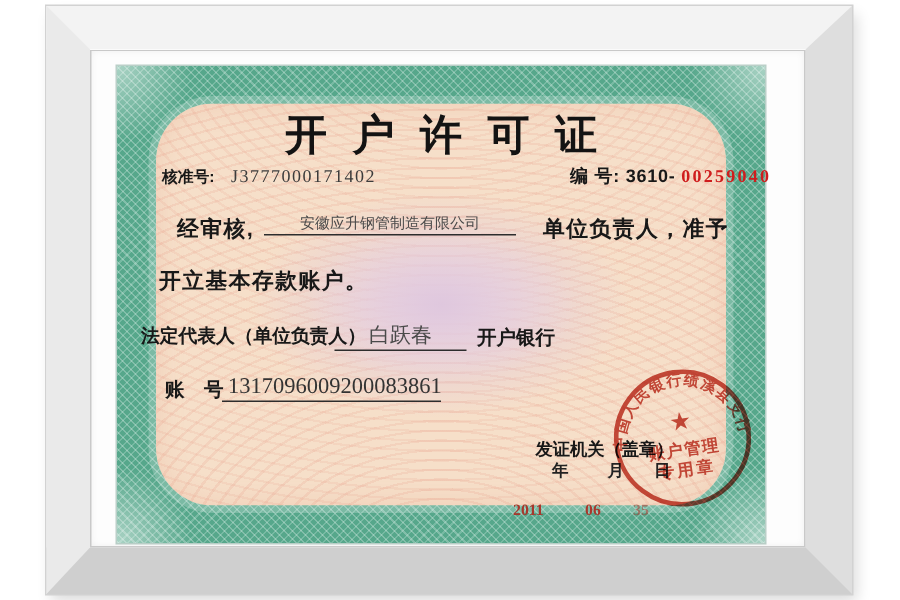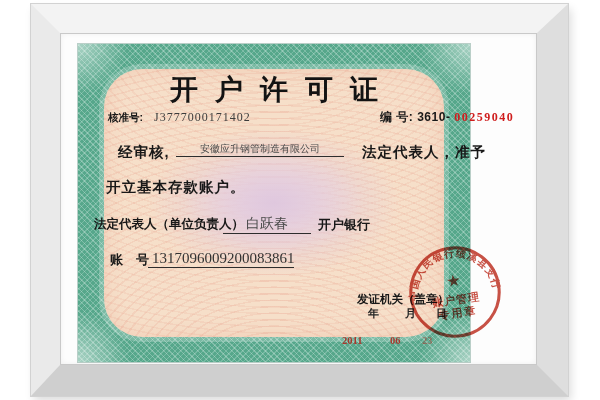--- a/index.html
+++ b/index.html
@@ -14,21 +14,21 @@
     background:#fdfdfd;
     box-shadow:0 0 0 1px #d2d2d2, 3px 5px 9px rgba(0,0,0,.14);
   }
   .mat {
     position:absolute; inset:0; background:#fdfdfd;
     box-shadow: inset 0 0 0 1px #c9c9c9, inset 0 0 6px rgba(0,0,0,.08);
   }
 
   
   .cert {
-    position:absolute; left:78px; top:44px; width:392px; height:318px;
+    position:absolute; left:78px; top:44px; width:432px; height:318px;
     background-color:#56a78b;
     background-image:
       radial-gradient(circle 70px at 0 0,       rgba(255,255,255,.50), rgba(255,255,255,0) 72%),
       radial-gradient(circle 70px at 100% 0,    rgba(255,255,255,.50), rgba(255,255,255,0) 72%),
       radial-gradient(circle 70px at 0 100%,    rgba(255,255,255,.50), rgba(255,255,255,0) 72%),
       radial-gradient(circle 70px at 100% 100%, rgba(255,255,255,.50), rgba(255,255,255,0) 72%),
       repeating-linear-gradient( 45deg, rgba(255,255,255,.26) 0 1px, rgba(255,255,255,0) 1px 4px),
       repeating-linear-gradient(-45deg, rgba(235,255,247,.22) 0 1px, rgba(255,255,255,0) 1px 4px);
     box-shadow:0 0 0 1px rgba(60,120,100,.35);
   }
@@ -90,36 +90,36 @@
     <span class="abs approval-val serif" style="left:76px; top:66px;">J3777000171402</span>
 
     <span class="abs serial-wrap" style="left:302px; top:65px;">
       <span>编 号:</span>
       <span>3610-</span>
       <span class="serial-red serif">00259040</span>
     </span>
 
     <span class="abs lab-lg" style="left:40px; top:99px;">经审核,</span>
     <span class="abs fill" style="left:98px; top:98px; width:168px; font-size:10px;">安徽应升钢管制造有限公司</span>
-    <span class="abs lab-lg" style="left:284px; top:99px;">法定代表人，准予</span>
+    <span class="abs lab-lg" style="left:284px; top:99px;">单位负责人，准予</span>
     <span class="abs lab-lg" style="left:28px; top:134px;">开立基本存款账户。</span>
 
     <span class="abs lab-md" style="left:16px; top:172px;">法定代表人（单位负责人）</span>
     <span class="abs fill" style="left:145px; top:171px; width:88px; font-size:14px;">白跃春</span>
     <span class="abs lab-md" style="left:240px; top:172px; font-size:13px;">开户银行</span>
 
     <span class="abs lab-md" style="left:32px; top:207px; font-size:13px;">账　号</span>
     <span class="abs fill" style="left:70px; top:206px; width:146px; font-size:15px; text-align:left; padding-left:4px; color:#333;">1317096009200083861</span>
 
     <span class="abs issuer" style="left:279px; top:248px;">发证机关（盖章）</span>
     <span class="abs date-num" style="left:264px; top:254px;">2011</span>
     <span class="abs date-lab" style="left:290px; top:262px;">年</span>
     <span class="abs date-num" style="left:312px; top:254px;">06</span>
     <span class="abs date-lab" style="left:327px; top:262px;">月</span>
-    <span class="abs date-num" style="left:344px; top:254px; opacity:.55;">23</span>
+    <span class="abs date-num" style="left:344px; top:254px; opacity:.55;">35</span>
     <span class="abs date-lab" style="left:358px; top:262px;">日</span>
 
     <svg class="seal" viewBox="0 0 100 100">
       <circle cx="50" cy="50" r="46" fill="none" stroke="#c23a2c" stroke-width="3.2"></circle>
       <defs>
         <path id="ringArc" d="M 11,62 A 40,40 0 1 1 89,62" fill="none"></path>
       </defs>
       <text font-size="10.5" fill="#c23a2c" font-weight="bold" letter-spacing="1">
         <textPath href="#ringArc" startOffset="50%" text-anchor="middle">中国人民银行绩溪县支行</textPath>
       </text>

